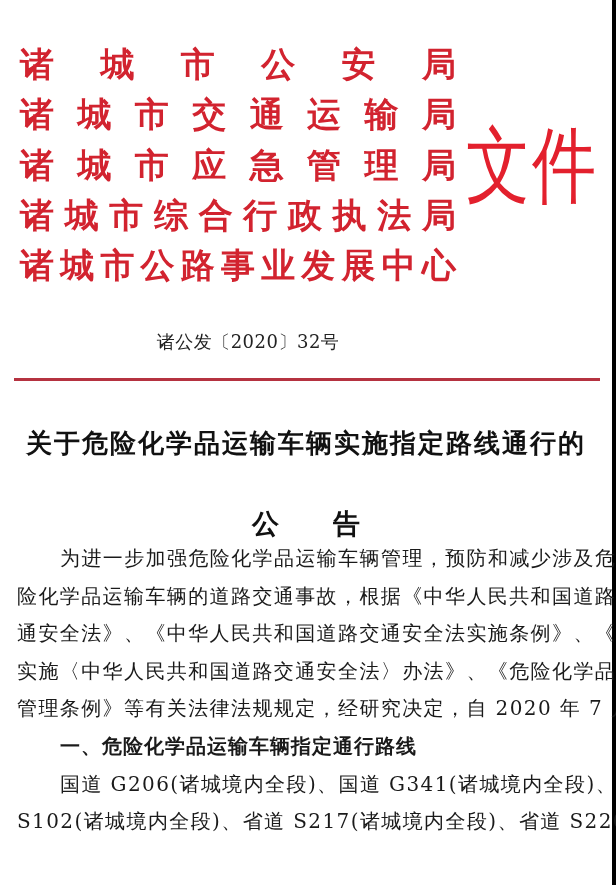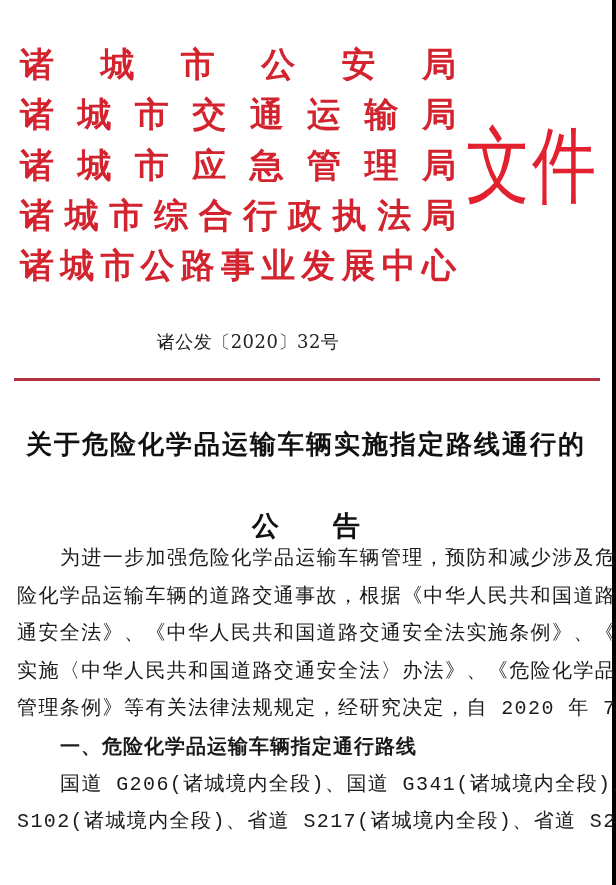--- a/index.html
+++ b/index.html
@@ -77,21 +77,21 @@
       width: 586px;
       height: 3px;
       background: #b53240;
     }
     .title {
       position: absolute;
       left: 0;
       width: 612px;
       top: 426px;
       text-align: center;
-      font-family: Liberation Serif, serif;
+      font-family: Liberation Mono, monospace;
       font-weight: bold;
       color: #111;
     }
     .title .t1 {
       font-size: 26px;
       line-height: 38px;
       letter-spacing: 2px;
       white-space: nowrap;
     }
     .title .t2 {
@@ -110,21 +110,20 @@
       font-size: 20px;
       line-height: 37.6px;
       color: #1a1a1a;
     }
     .body p {
       margin: 0;
       text-align: justify;
       text-align-last: justify;
       white-space: nowrap;
       letter-spacing: 1.4px;
-      font-family: Liberation Mono, monospace;
     }
     .body p.last {
       text-align-last: left;
     }
     .body p.indent {
       padding-left: 43px;
     }
     .body p.heading {
       font-family: "DejaVu Sans", sans-serif;
       font-weight: bold;

